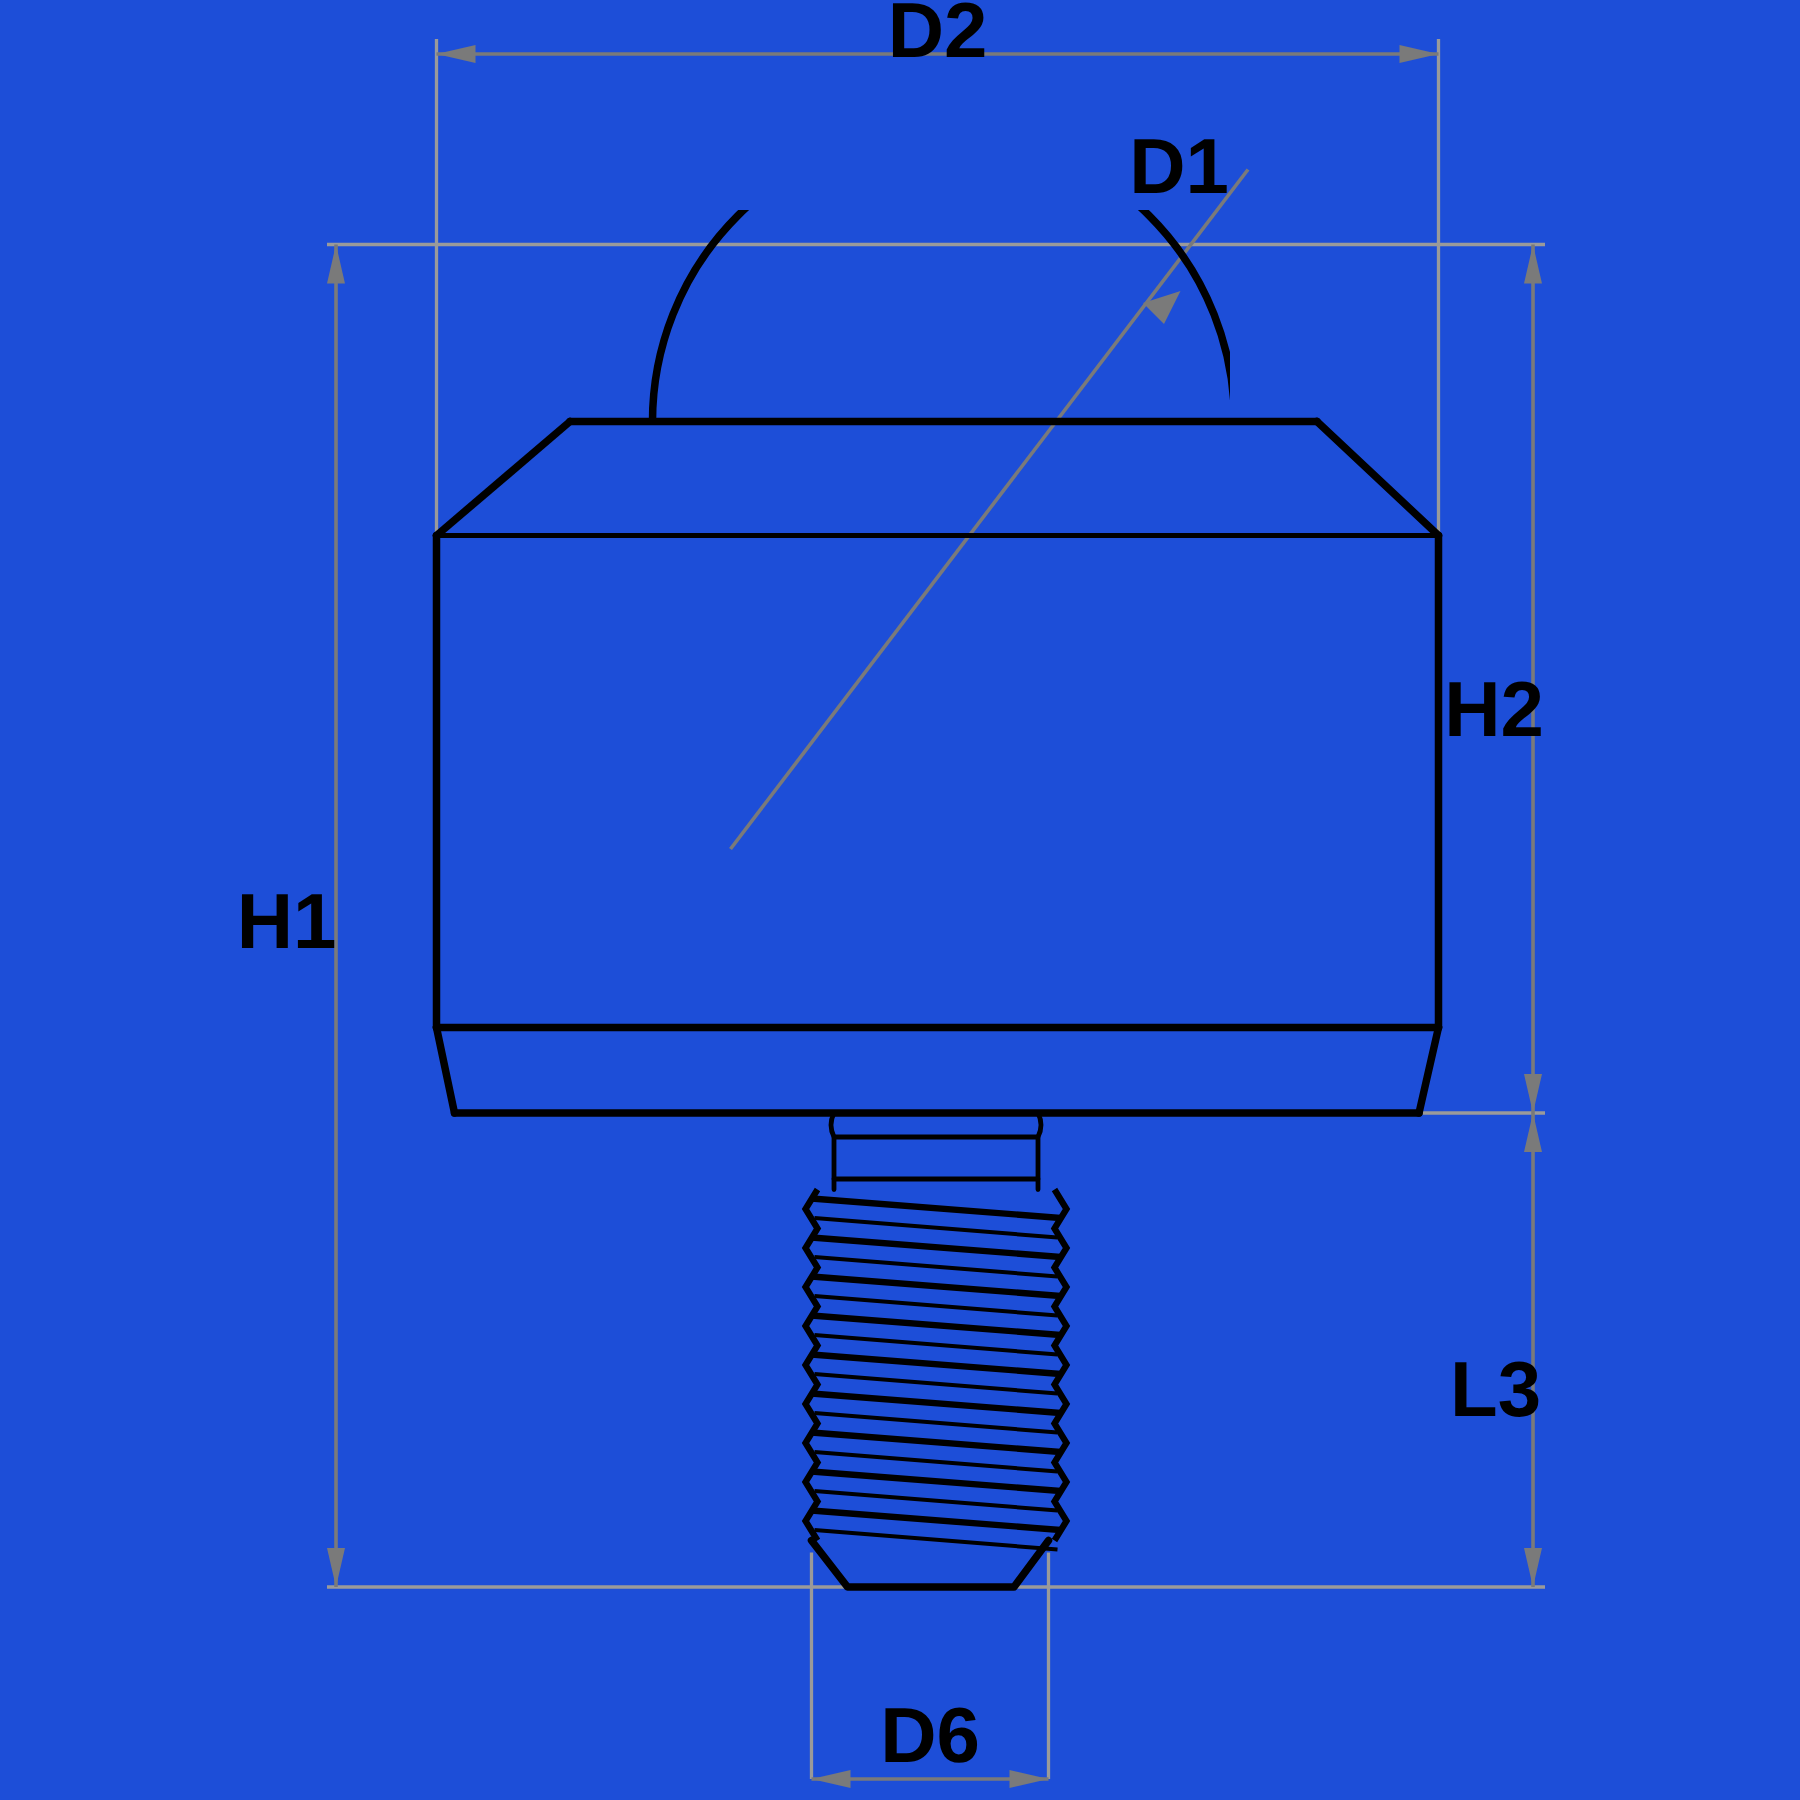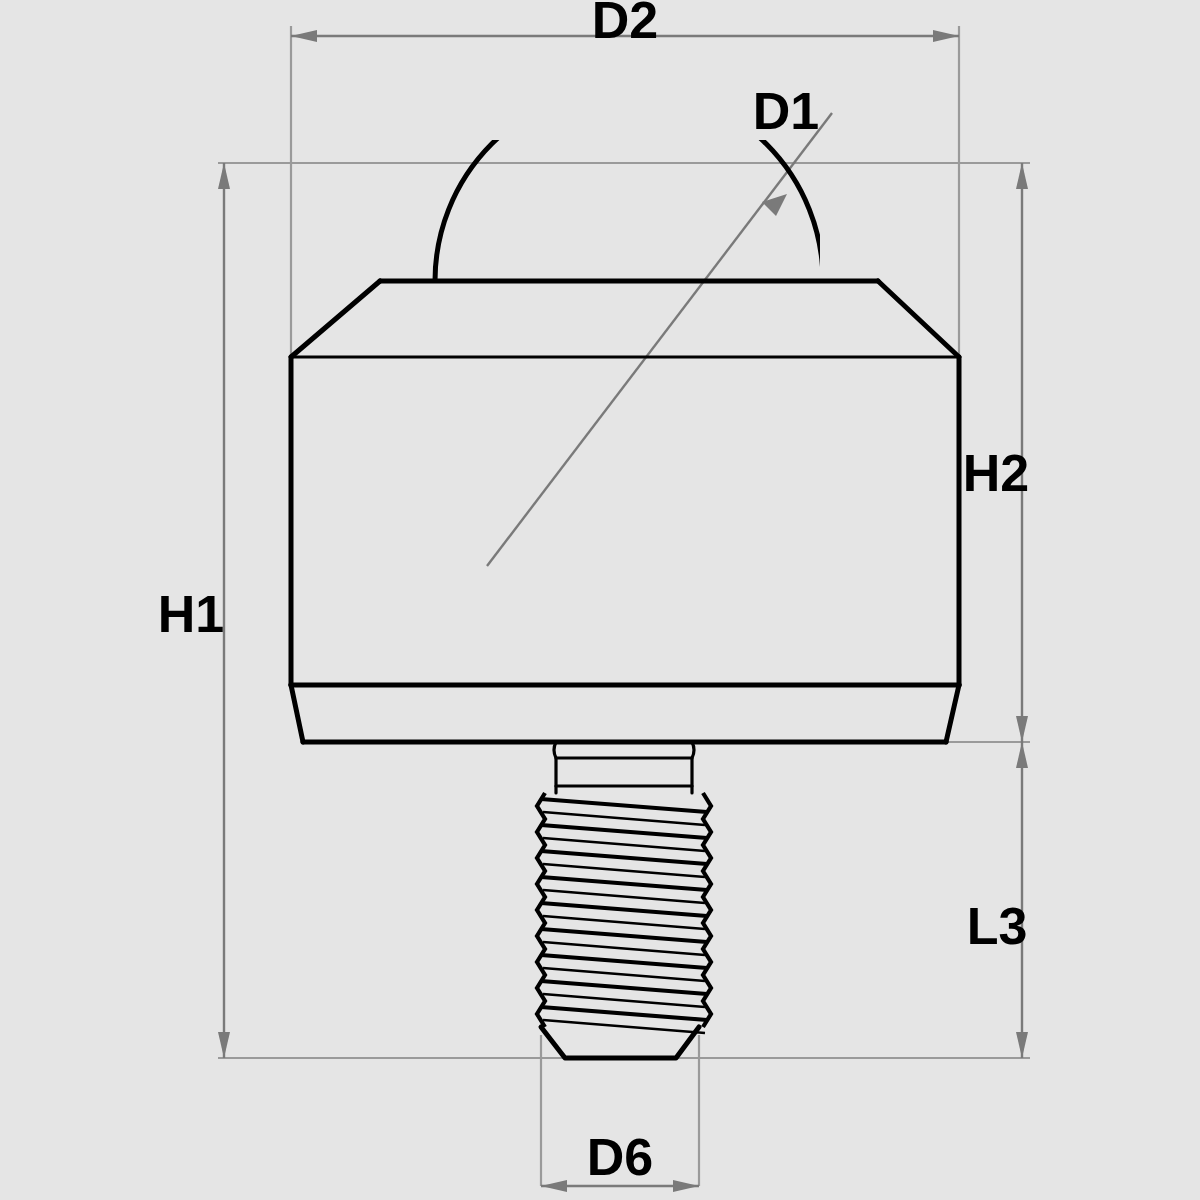--- a/index.html
+++ b/index.html
@@ -11,21 +11,21 @@
   body {
     width: 1200px;
     height: 1200px;
     font-family: "Liberation Sans", sans-serif;
     overflow: hidden;
   }
   #drawing-root {
     position: relative;
     width: 1200px;
     height: 1200px;
-    background: #e5e5e5;
+    background: #1d4ed8;
   }
   svg#tech-drawing {
     display: block;
     width: 1200px;
     height: 1200px;
   }
   .dim-label {
     font-family: "Liberation Sans", sans-serif;
     font-weight: bold;
     font-size: 52px;

